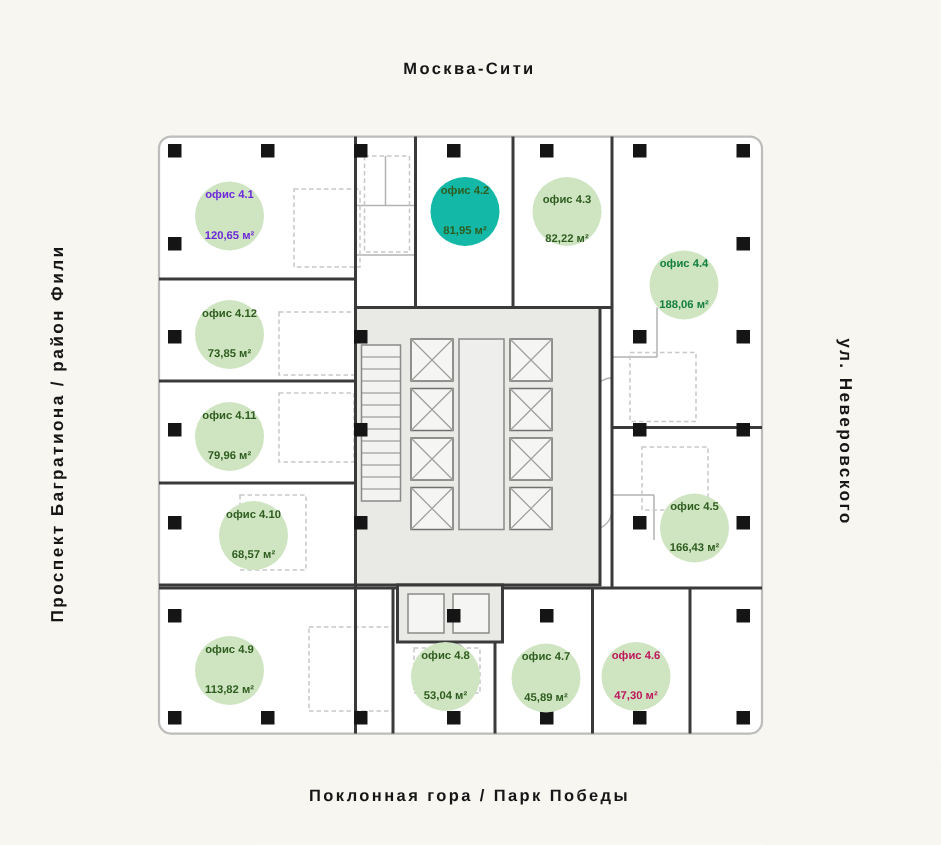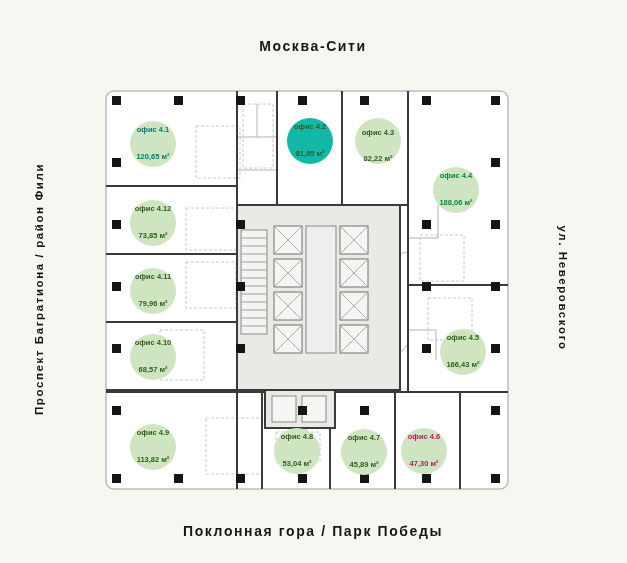--- a/index.html
+++ b/index.html
@@ -11,21 +11,21 @@
     font-family: "Liberation Sans", sans-serif;
     overflow: hidden;
   }
   .plan-svg { position: absolute; left: 0; top: 0; }
   .overlay { position: absolute; left: 0; top: 0; width: 627px; height: 563px; }
   .edge-label {
     position: absolute;
     font-weight: bold;
     color: #161616;
     letter-spacing: 1.6px;
-    font-size: 14px;
+    font-size: 11px;
     white-space: nowrap;
   }
   .edge-top    { left: 313px; top: 46px;  transform: translate(-50%,-50%); }
   .edge-bottom { left: 313px; top: 531px; transform: translate(-50%,-50%); }
   .edge-left   { left: 39px;  top: 289px; transform: translate(-50%,-50%) rotate(-90deg); font-size: 11.5px; }
   .edge-right  { left: 563px; top: 288px; transform: translate(-50%,-50%) rotate(90deg);  font-size: 11.5px; }
   .badge {
     position: absolute;
     width: 46px; height: 46px;
     border-radius: 50%;
@@ -160,21 +160,21 @@
         <rect x="236" y="282" width="9" height="9"></rect>
         <rect x="422" y="282" width="9" height="9"></rect>
         <rect x="236" y="344" width="9" height="9"></rect>
         <rect x="422" y="344" width="9" height="9"></rect>
         <rect x="298" y="406" width="9" height="9"></rect>
         <rect x="360" y="406" width="9" height="9"></rect>
       </g>
   </svg>
 
   <div class="overlay">
-      <div class="badge" style="left: 153px; top: 144px; background: rgb(207, 229, 194); color: #0f766e;">
+      <div class="badge" style="left: 153px; top: 144px; background: rgb(207, 229, 194); color: #6d28d9;">
         <div class="badge-name">офис 4.1</div>
         <div class="badge-area">120,65 м²</div>
       </div>
       <div class="badge" style="left: 310px; top: 141px; background: #14b8a6; color: rgb(47, 93, 31);">
         <div class="badge-name">офис 4.2</div>
         <div class="badge-area">81,95 м²</div>
       </div>
       <div class="badge" style="left: 378px; top: 141px; background: rgb(207, 229, 194); color: rgb(47, 93, 31); justify-content: flex-end;">
         <div class="badge-name">офис 4.3</div>
         <div class="badge-area">82,22 м²</div>
@@ -196,21 +196,21 @@
         <div class="badge-area">45,89 м²</div>
       </div>
       <div class="badge" style="left: 297px; top: 451px; background: rgb(207, 229, 194); color: rgb(47, 93, 31);">
         <div class="badge-name">офис 4.8</div>
         <div class="badge-area">53,04 м²</div>
       </div>
       <div class="badge" style="left: 153px; top: 447px; background: rgb(207, 229, 194); color: rgb(47, 93, 31);">
         <div class="badge-name">офис 4.9</div>
         <div class="badge-area">113,82 м²</div>
       </div>
-      <div class="badge" style="left: 153px; top: 357px; background: rgb(207, 229, 194); color: rgb(47, 93, 31);">
+      <div class="badge" style="left: 169px; top: 357px; background: rgb(207, 229, 194); color: rgb(47, 93, 31);">
         <div class="badge-name">офис 4.10</div>
         <div class="badge-area">68,57 м²</div>
       </div>
       <div class="badge" style="left: 153px; top: 291px; background: rgb(207, 229, 194); color: rgb(47, 93, 31);">
         <div class="badge-name">офис 4.11</div>
         <div class="badge-area">79,96 м²</div>
       </div>
       <div class="badge" style="left: 153px; top: 223px; background: rgb(207, 229, 194); color: rgb(47, 93, 31);">
         <div class="badge-name">офис 4.12</div>
         <div class="badge-area">73,85 м²</div>

